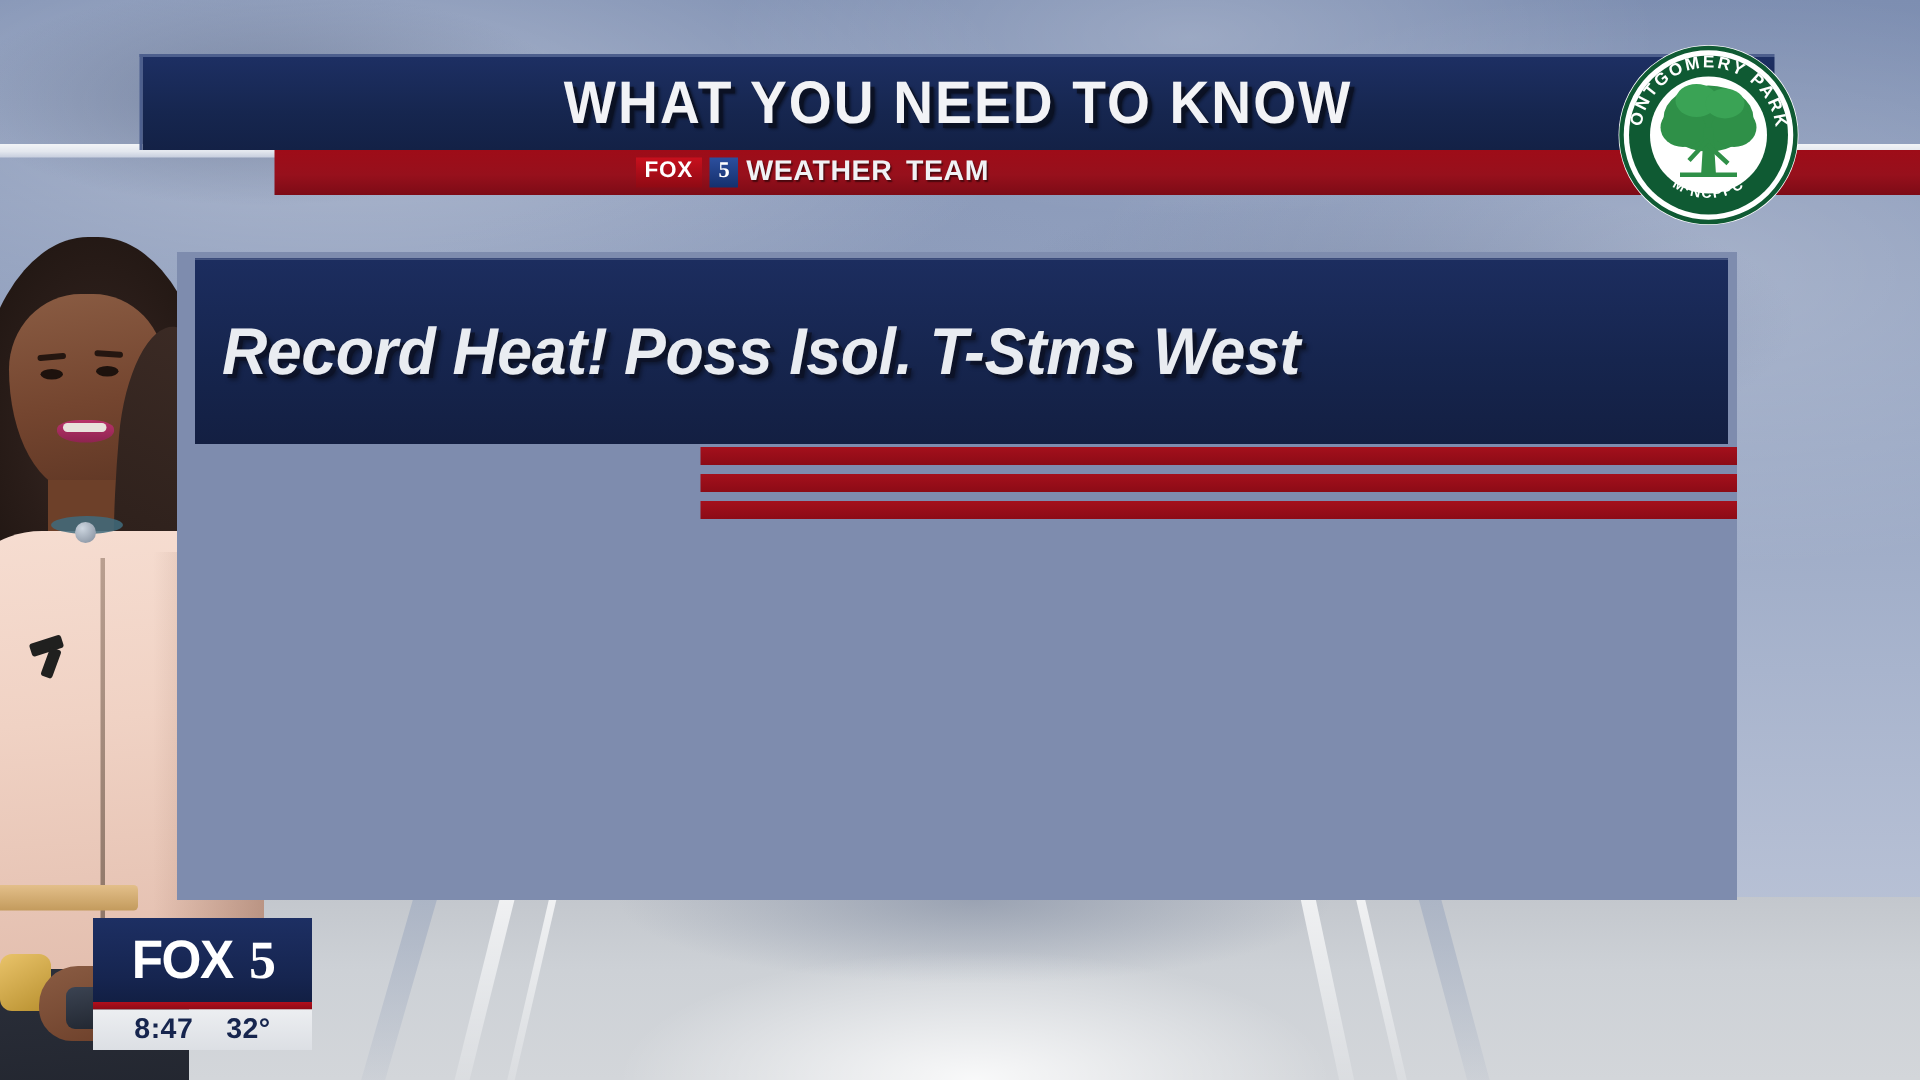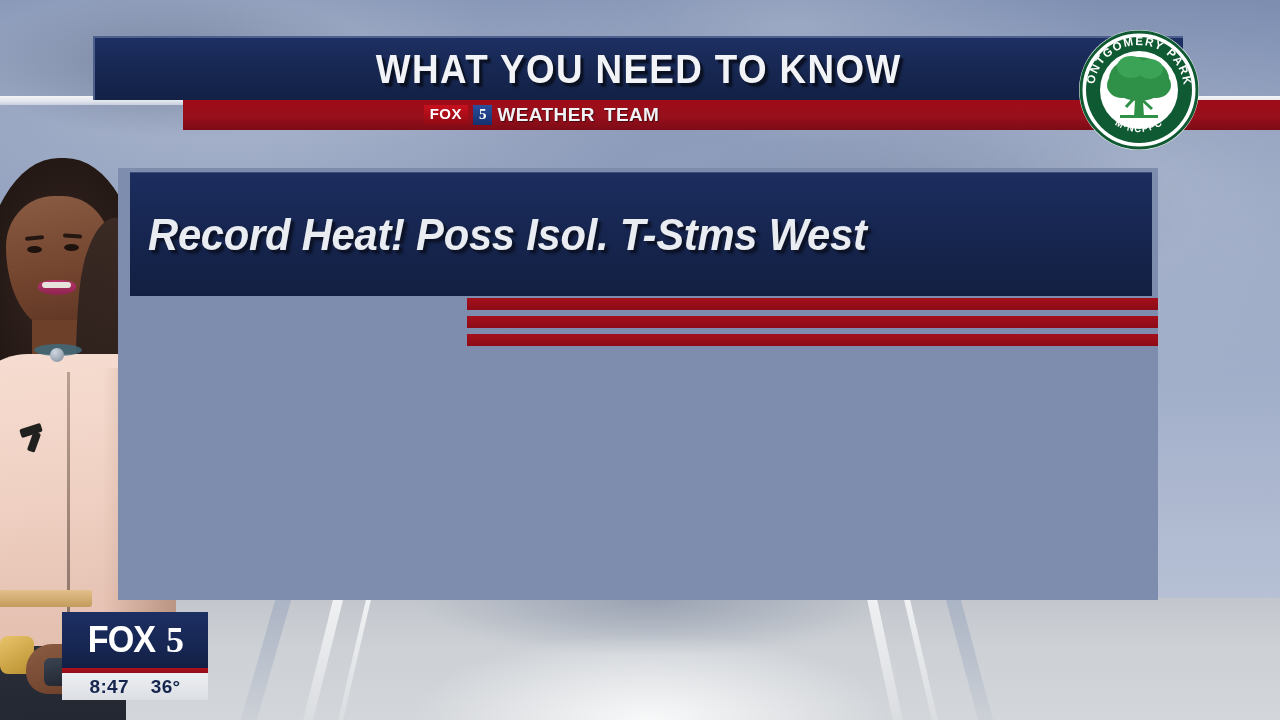--- a/index.html
+++ b/index.html
@@ -318,15 +318,15 @@
 </div>
 
 <div id="bug">
   <div id="bug-top">
     <span class="bug-fox">FOX</span>
     <span class="bug-five">5</span>
   </div>
   <div id="bug-rule"></div>
   <div id="bug-bot">
     <span class="bug-val">8:47</span>
-    <span class="bug-val">36°</span>
+    <span class="bug-val">32°</span>
   </div>
 </div>
 
 </body></html>

